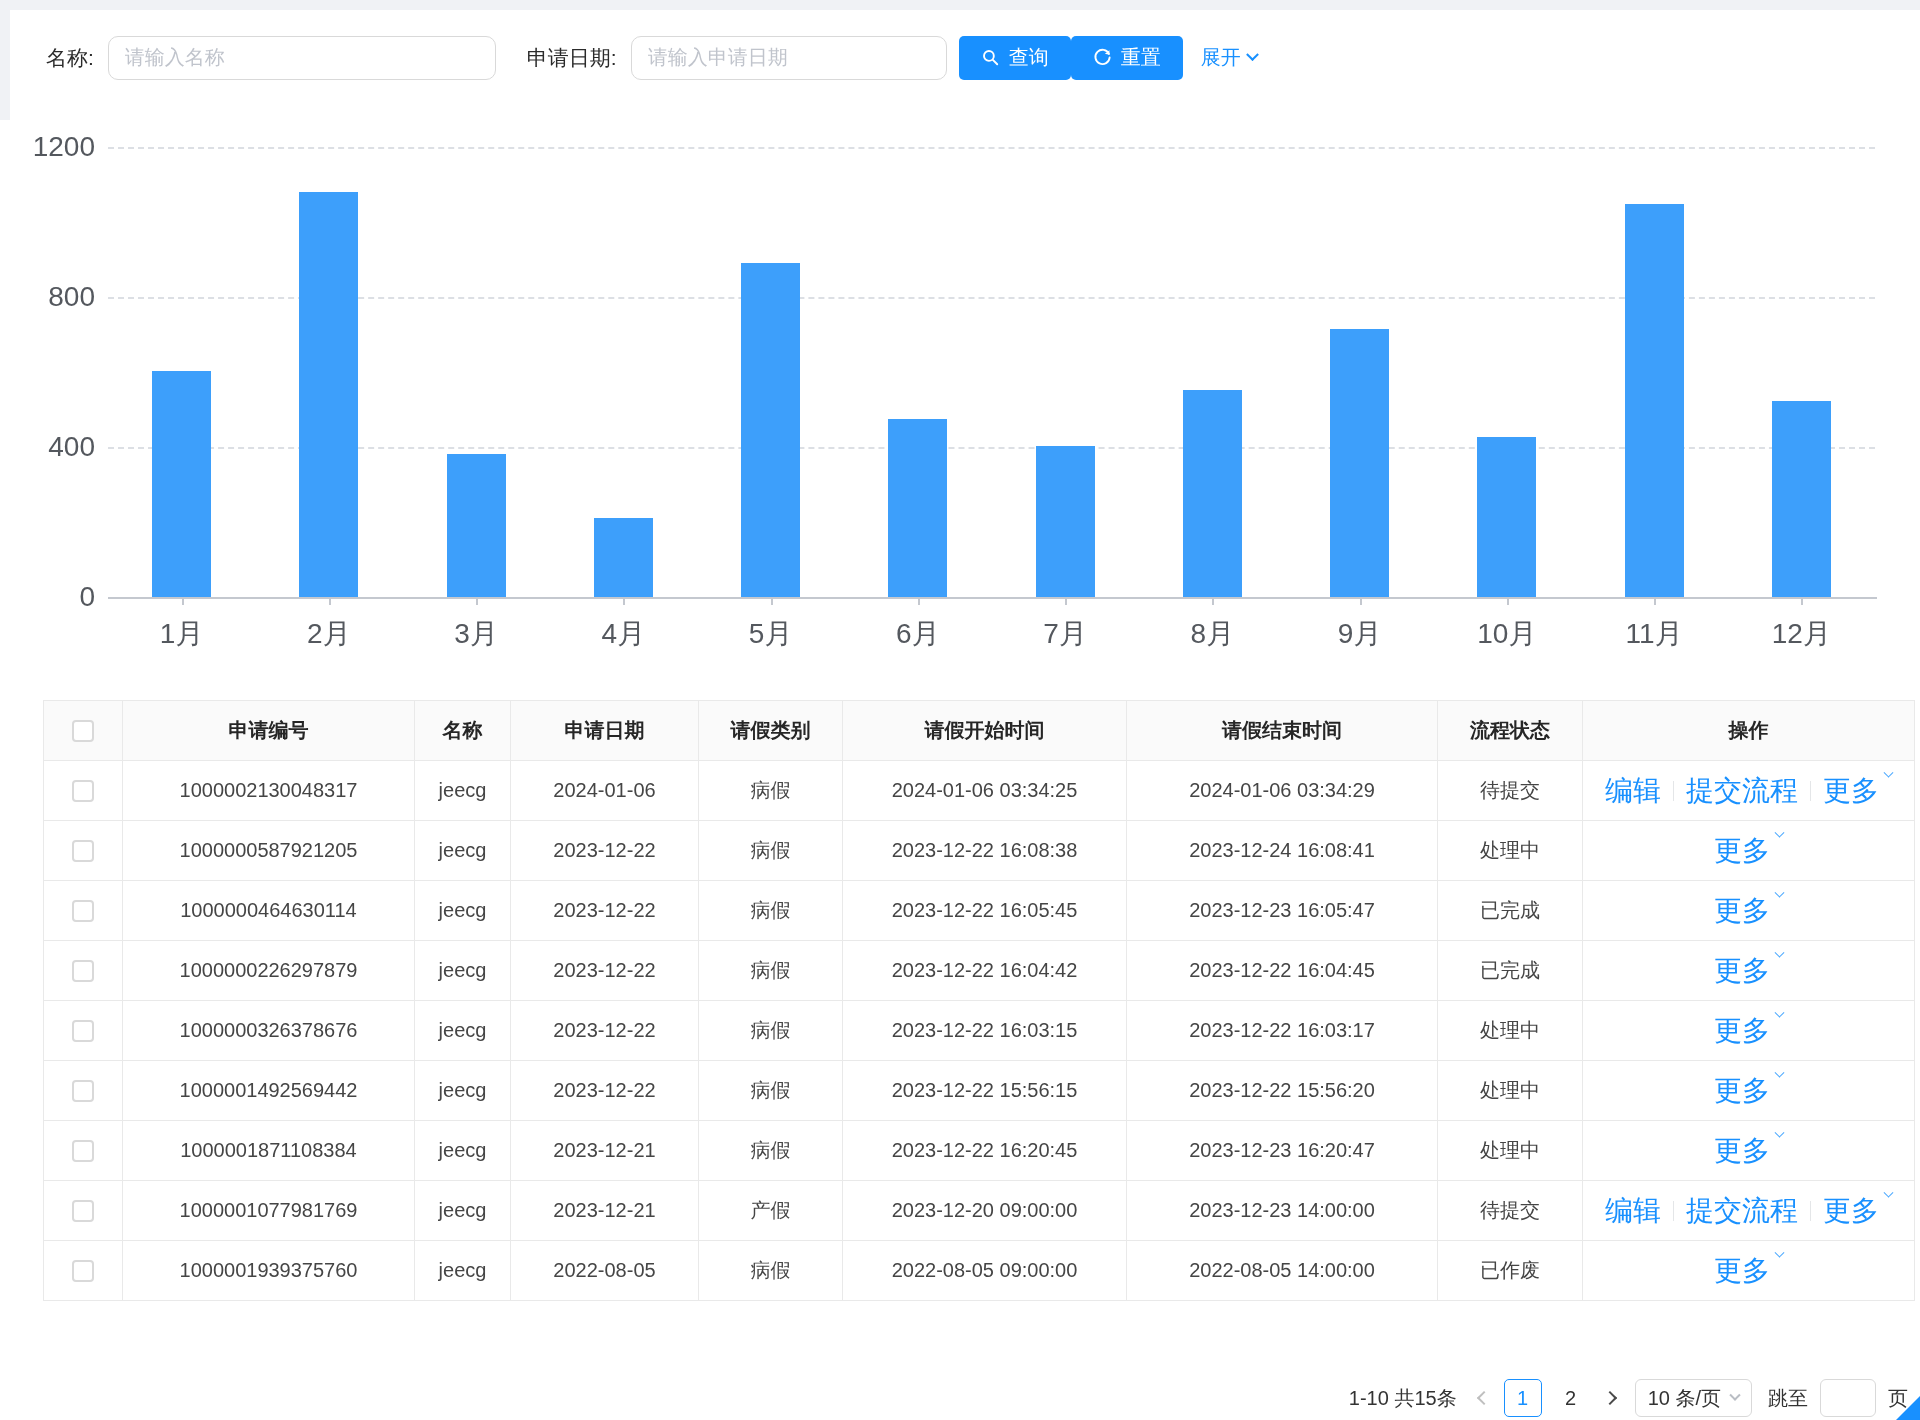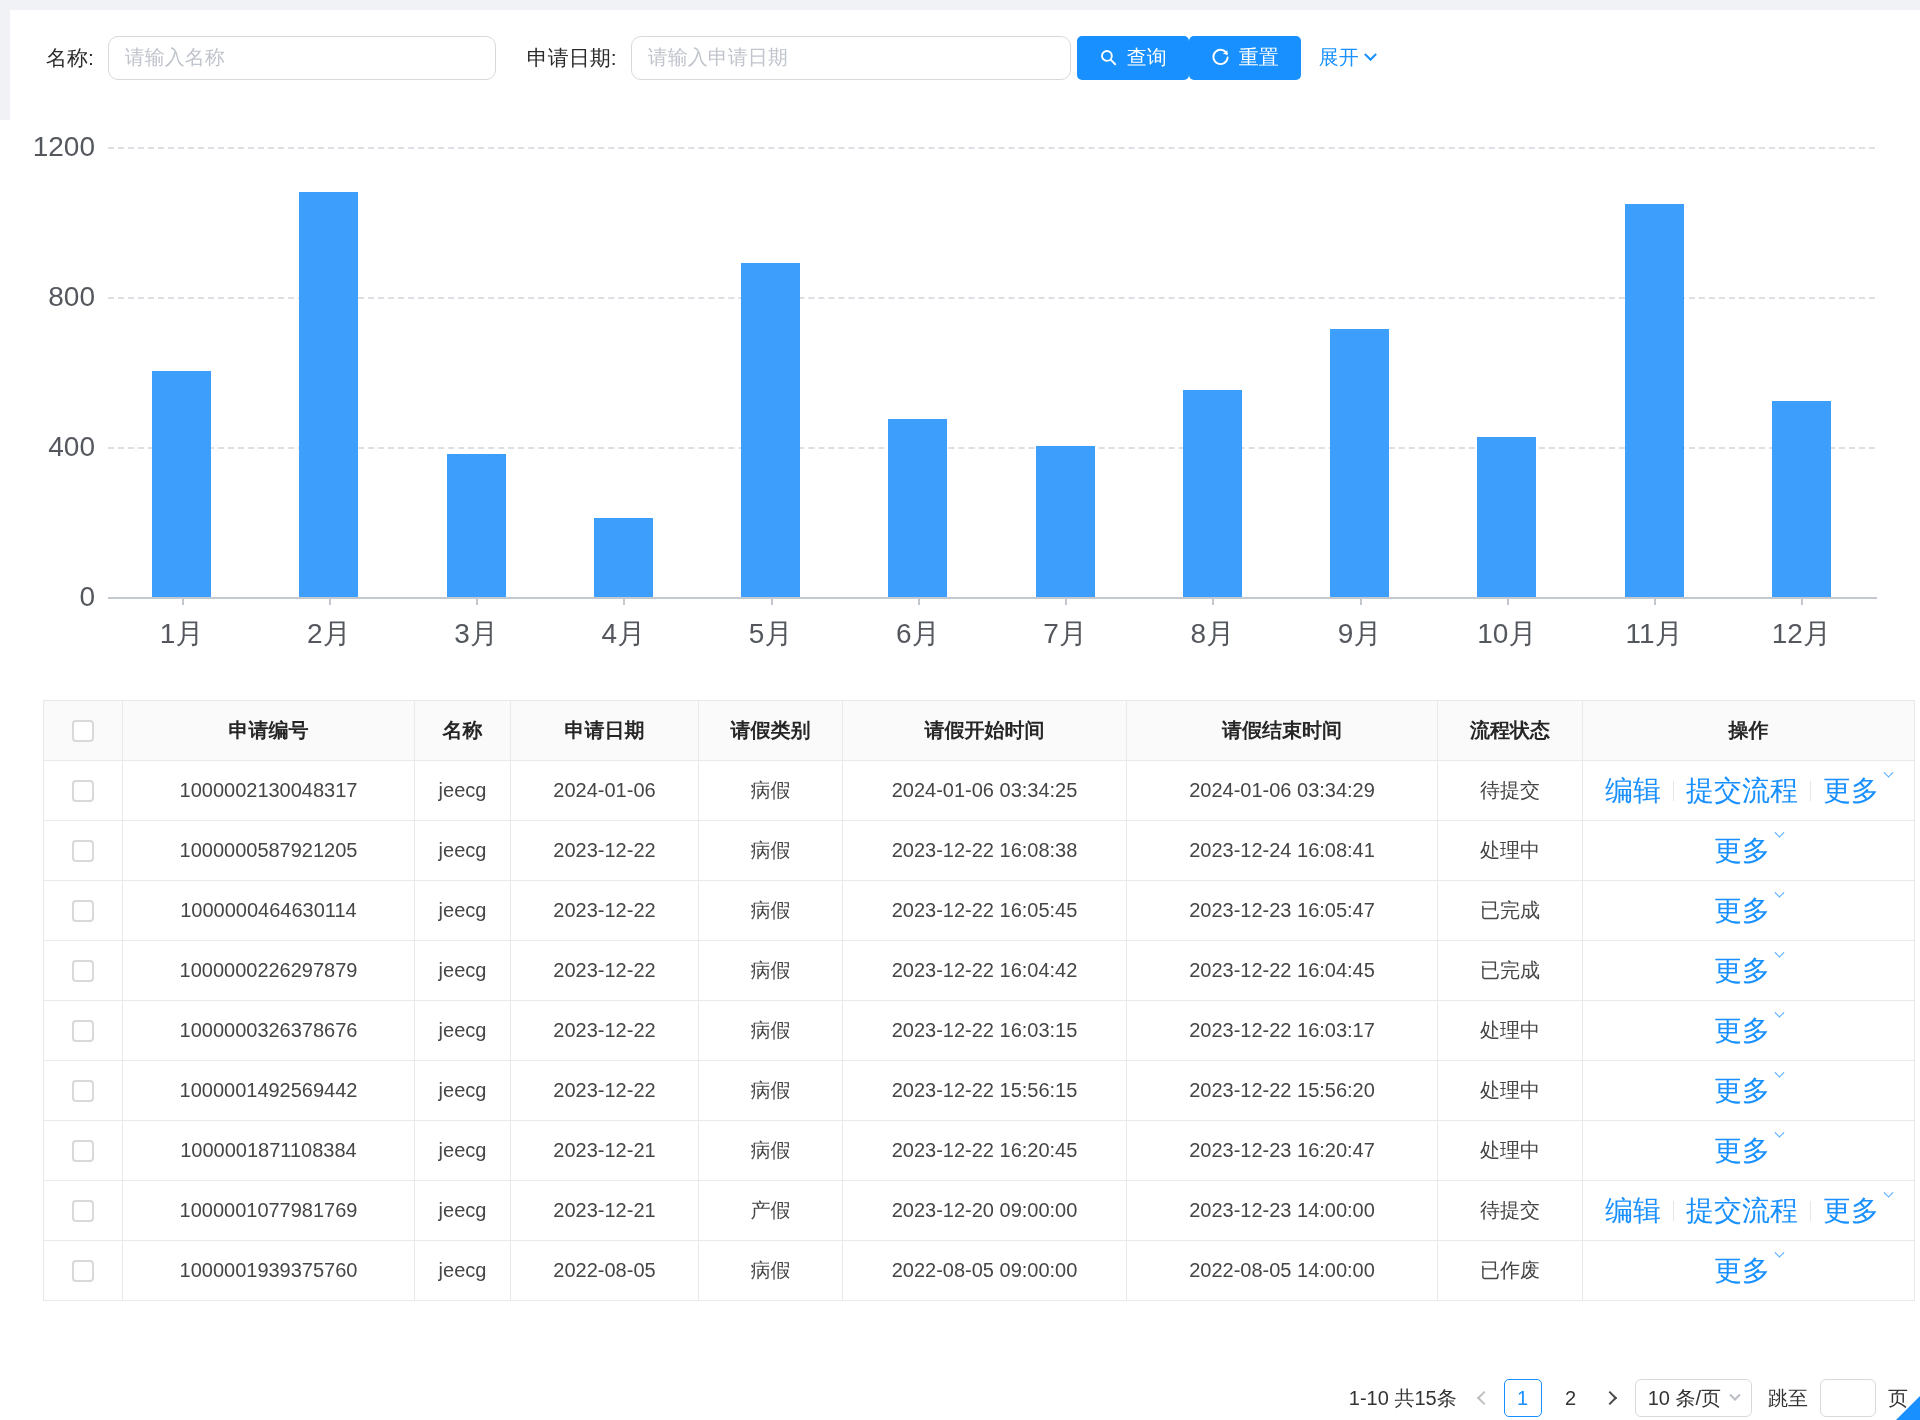--- a/index.html
+++ b/index.html
@@ -9,21 +9,21 @@
   .edge-left { position:absolute; left:0; top:0; width:10px; height:120px; background:#f0f2f5; }
 
   
   .search-card { position:absolute; left:10px; top:10px; right:0; height:95px; background:#fff;
     display:flex; align-items:center; padding-left:36px; }
   .fld-label { font-size:21px; color:#2b2b2b; margin-right:14px; white-space:nowrap; }
   .txt-input { height:44px; border:1px solid #d9d9d9; border-radius:10px; padding:0 16px;
     font-size:20px; color:#333; outline:none; background:#fff; }
   .txt-input::placeholder { color:#c0c4cc; }
   .inp-name { width:388px; }
-  .inp-date { width:440px; margin-right:0; }
+  .inp-date { width:316px; margin-right:6px; }
   .lbl-date { margin-left:31px; }
   .btn { height:44px; border:none; border-radius:5px; background:#1890ff; color:#fff;
     font-size:20px; display:inline-flex; align-items:center; justify-content:center;
     gap:9px; cursor:pointer; padding:0 22px; }
   .btn-query { margin-left:6px; }
   .btn-reset { }
   .expand-link { margin-left:18px; color:#1890ff; font-size:20px; display:inline-flex;
     align-items:center; gap:7px; cursor:pointer; text-decoration:none; }
   .caret { display:inline-block; width:9px; height:9px; border-right:2px solid currentColor;
     border-bottom:2px solid currentColor; transform:rotate(45deg) translate(-2px,-2px); }

